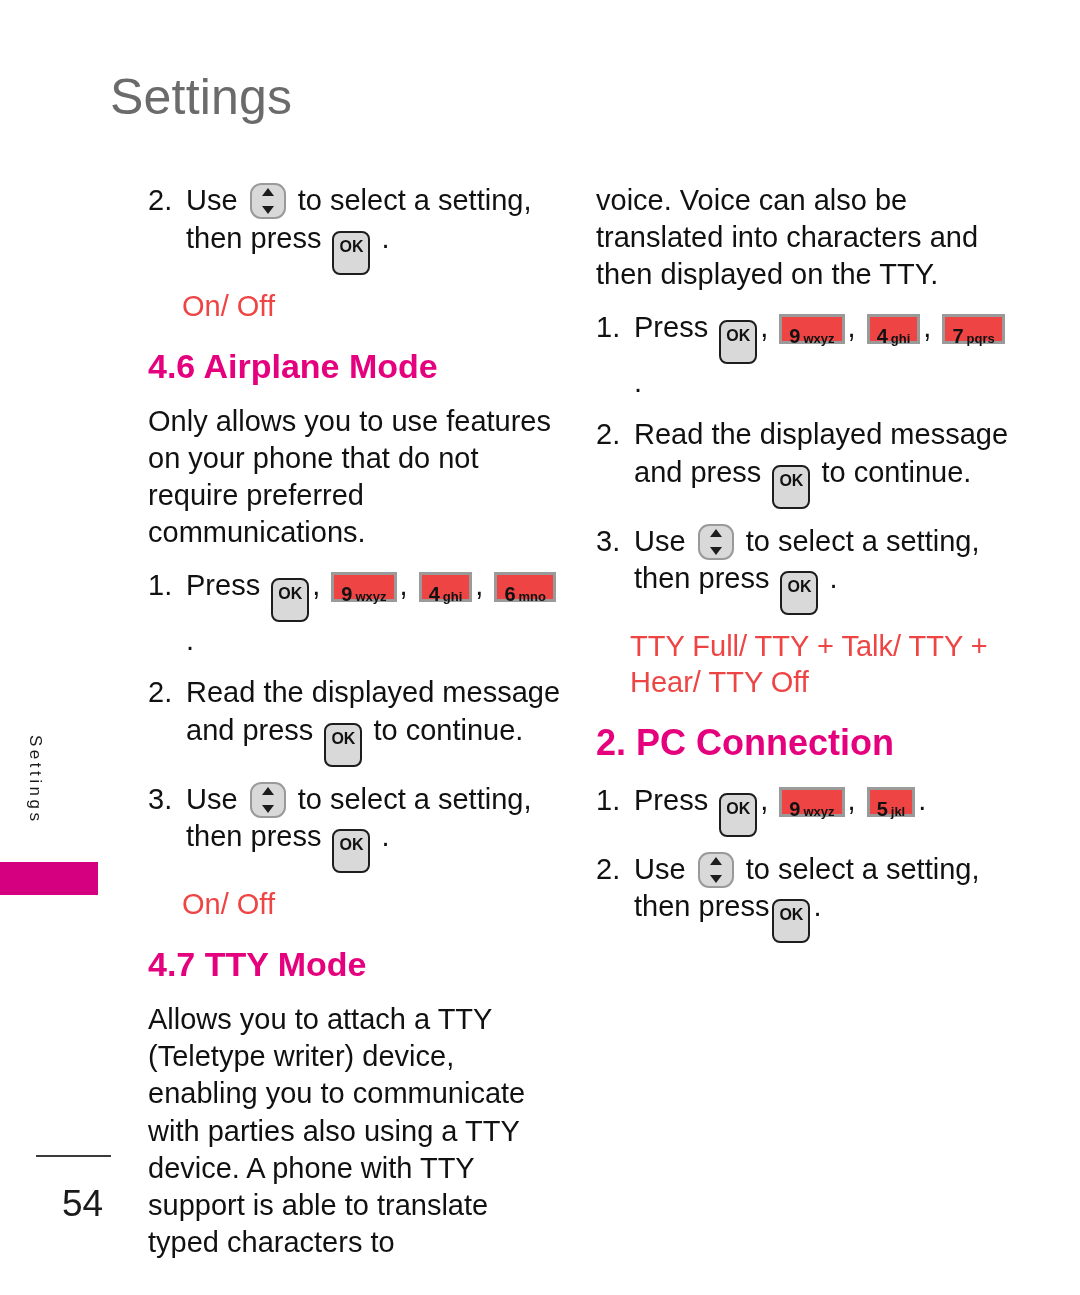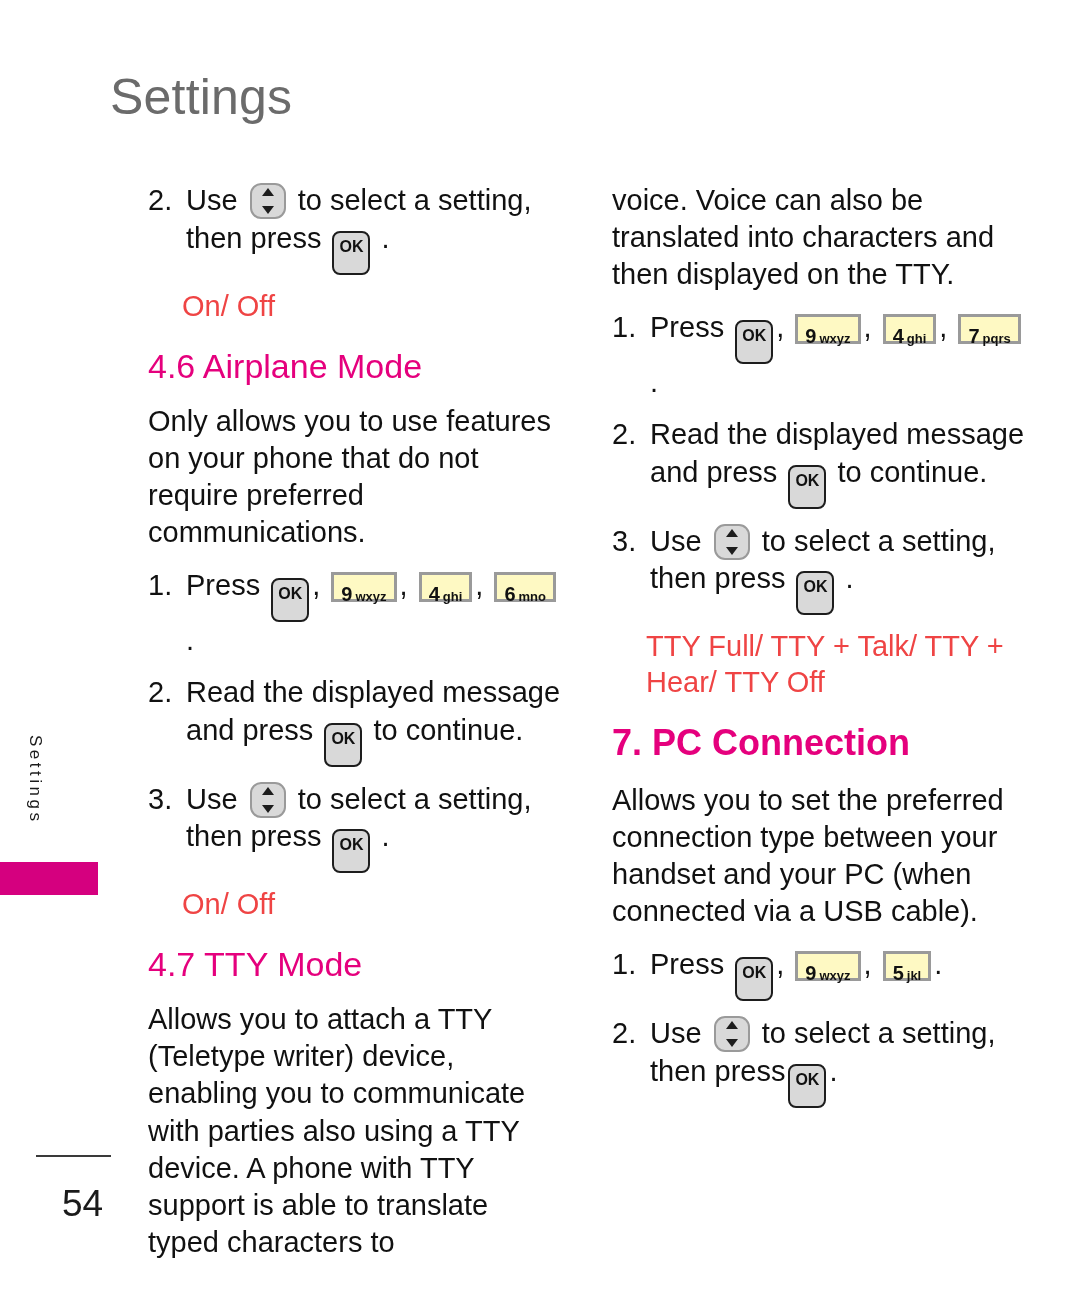--- a/index.html
+++ b/index.html
@@ -68,36 +68,36 @@
     line-height: 1;
   }
 
   
   .col {
     position: absolute;
     top: 182px;
     width: 412px;
   }
   .col-left  { left: 148px; }
-  .col-right { left: 612px; }
+  .col-right { left: 596px; }
 
   
   .para {
     font-size: 29px;
     line-height: 1.28;
     color: #111111;
     margin: 0 0 16px 0;
   }
 
   .heading-pink {
     font-size: 34px;
     color: #e5007d;
     margin: 22px 0 18px 0;
     line-height: 1.12;
-    font-weight: 400;
+    font-weight: 700;
   }
   .heading-pink.bold {
     font-weight: 700;
     font-size: 36px;
   }
 
   .subhead {
     font-size: 29px;
     font-weight: 400;
     color: #ef4444;
@@ -173,21 +173,21 @@
     border-bottom: 8px solid #1d1d1d;
   }
   .key-nav .tri-down {
     bottom: 3px;
     border-top: 8px solid #1d1d1d;
   }
 
   
   .key-num {
     border: 3px solid #9a9a9a;
-    background: #fef9c3;
+    background: #ef4444;
     padding: 2px 7px 3px 7px;
     margin: 0 3px;
     height: 30px;
     box-sizing: border-box;
     vertical-align: -6px;
   }
   .key-num .digit {
     font-size: 20px;
     font-weight: 700;
     color: #111111;
@@ -301,22 +301,21 @@
       <span class="key key-nav"><span class="tri tri-up"></span><span class="tri tri-down"></span></span>
       <span>to select a setting,</span><br>
       <span>then press</span>
       <span class="key key-ok">OK</span>
       <span>.</span>
     </span>
   </div>
 
   <div class="subhead tight">TTY Full/ TTY + Talk/ TTY + Hear/ TTY Off</div>
 
-  <div class="heading-pink bold">7. PC Connection</div>
-  <p class="para">Allows you to set the preferred connection type between your handset and your PC (when connected via a USB cable).</p>
+  <div class="heading-pink bold">2. PC Connection</div>
 
   <div class="step">
     <span class="num">1.</span>
     <span class="body">
       <span>Press</span>
       <span class="key key-ok">OK</span><span>,</span>
       <span class="key key-num"><span class="digit">9</span><span class="letters">wxyz</span></span><span>,</span>
       <span class="key key-num"><span class="digit">5</span><span class="letters">jkl</span></span><span>.</span>
     </span>
   </div>

